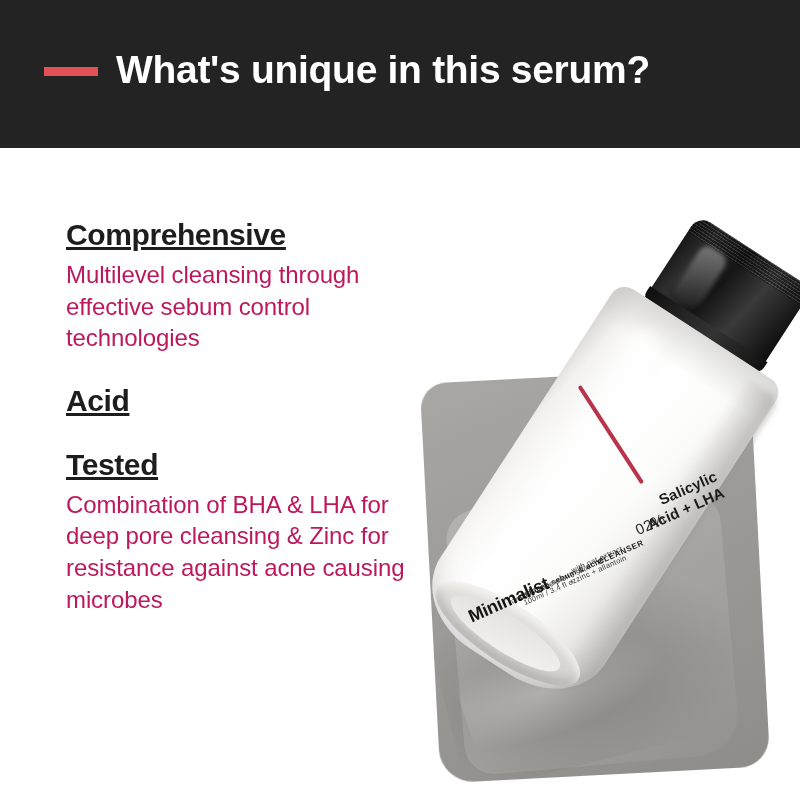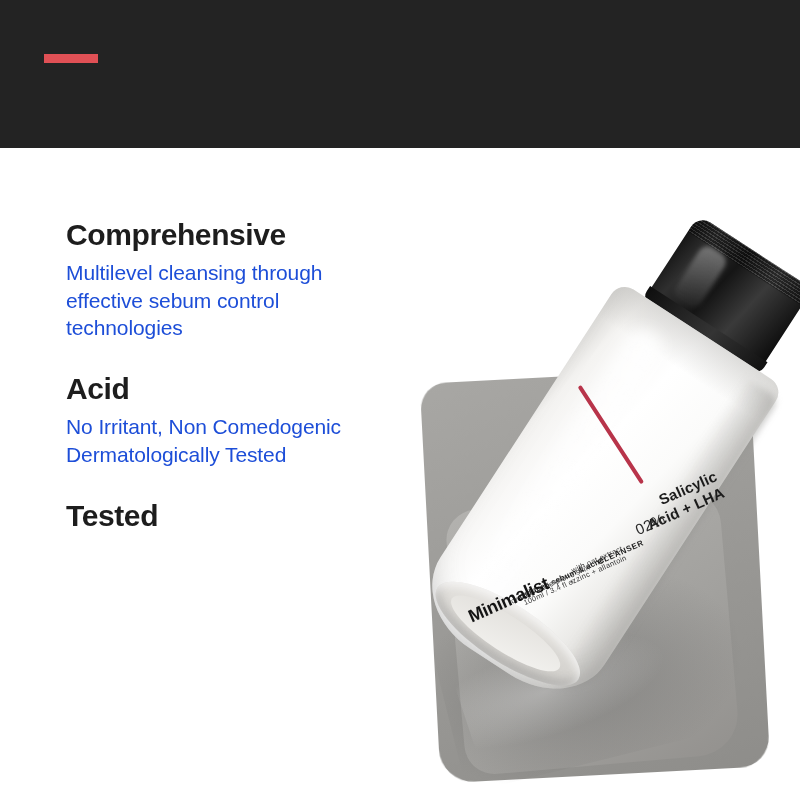--- a/index.html
+++ b/index.html
@@ -60,24 +60,25 @@
   }
   .feature-block { margin-bottom: 30px; }
   .feature-block:last-child { margin-bottom: 0; }
   .feature-title {
     font-size: 30px;
     font-weight: bold;
     color: #1d1d1d;
     letter-spacing: -0.4px;
     line-height: 1.12;
     margin-bottom: 7px;
+    text-decoration: underline;
   }
   .feature-desc {
-    font-size: 21px;
-    color: #1d4ed8;
+    font-size: 24px;
+    color: #be185d;
     line-height: 1.33;
     letter-spacing: -0.1px;
     white-space: pre-line;
   }
 
   
   .product-stage {
     position: absolute;
     left: 400px;
     top: 170px;
@@ -372,40 +373,43 @@
   }
 </style>
 </head>
 <body>
 
 <div id="page">
 
   <div class="header-band">
     <div class="header-inner">
       <div class="accent-dash"></div>
+      <div class="headline">What's unique in this serum?</div>
     </div>
   </div>
 
   <div class="features">
 
     <div class="feature-block">
       <div class="feature-title">Comprehensive</div>
       <div class="feature-desc">Multilevel cleansing through
 effective sebum control
 technologies</div>
     </div>
 
     <div class="feature-block">
       <div class="feature-title">Acid</div>
-      <div class="feature-desc">No Irritant, Non Comedogenic
-Dermatologically Tested</div>
     </div>
 
     <div class="feature-block">
       <div class="feature-title">Tested</div>
+      <div class="feature-desc">Combination of BHA &amp; LHA for
+deep pore cleansing &amp; Zinc for
+resistance against acne causing
+microbes</div>
     </div>
 
   </div>
 
   <div class="product-stage">
 
     <div class="grey-slab"></div>
     <div class="grey-slab-2"></div>
     <div class="slab-shadow"></div>
     <div class="slab-highlight"></div>

